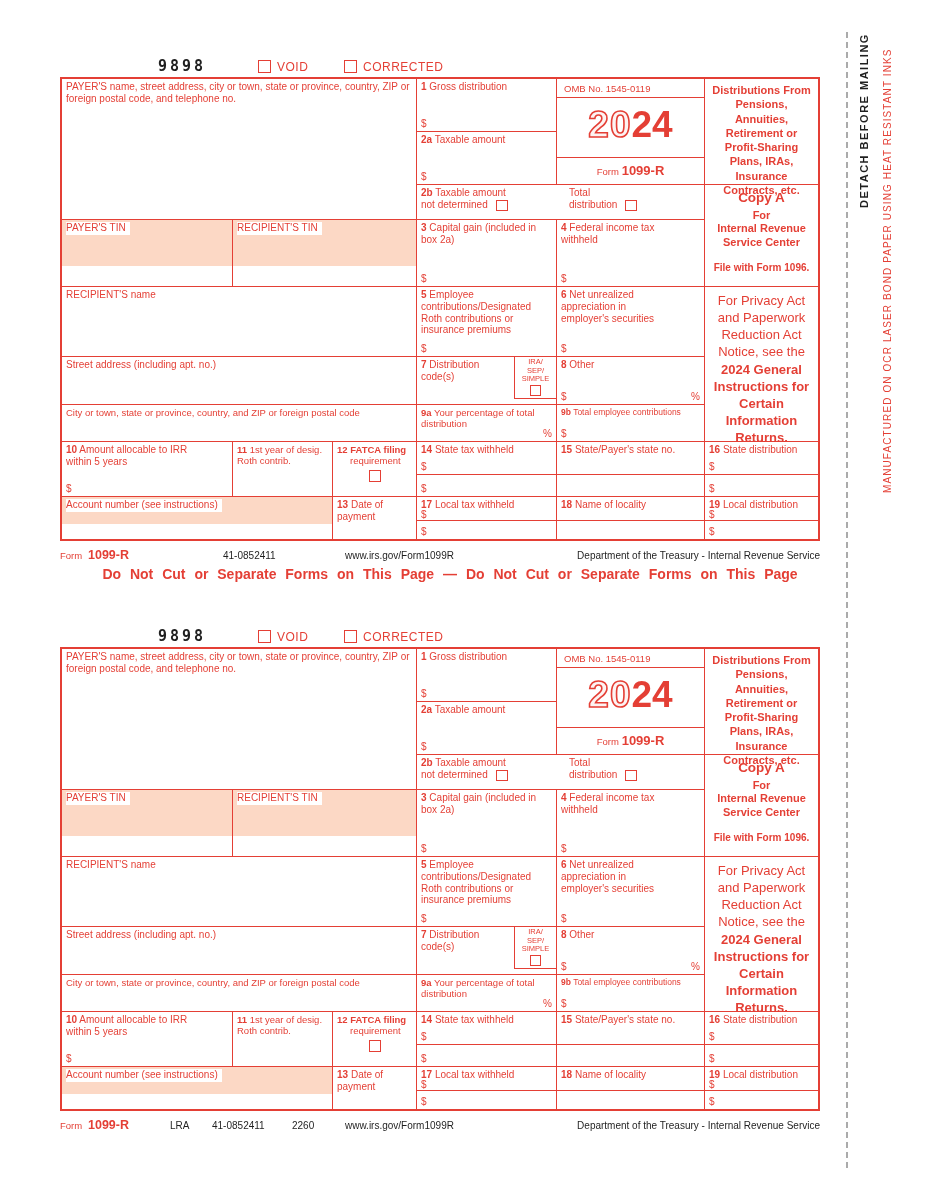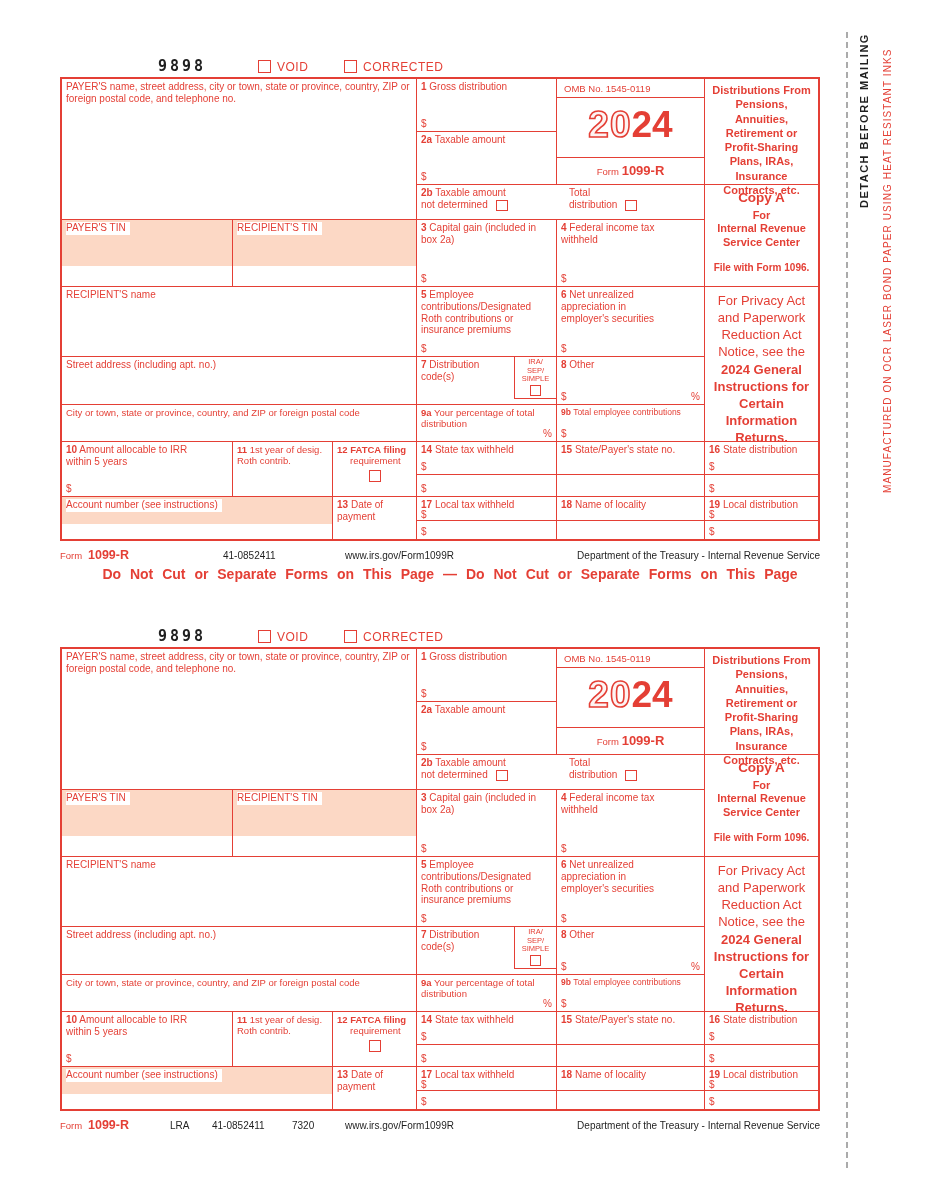--- a/index.html
+++ b/index.html
@@ -537,21 +537,21 @@
       <b>2024 General Instructions for Certain Information Returns.</b>
     </div>
 
   </div>
 </div>
   <div class="footer">
     <span class="f-word" style="left:0">Form</span>
     <span class="f-num" style="left:28px">1099-R</span>
     <span style="left:110px">LRA</span>
     <span style="left:152px">41-0852411</span>
-    <span style="left:232px">7320</span>
+    <span style="left:232px">2260</span>
     <span style="left:285px">www.irs.gov/Form1099R</span>
     <span style="right:0">Department of the Treasury - Internal Revenue Service</span>
   </div>
 </div>
 
 <div class="perf"></div>
 <div class="vert detach">DETACH BEFORE MAILING</div>
 <div class="vert manu">MANUFACTURED ON OCR LASER BOND PAPER USING HEAT RESISTANT INKS</div>
 
 </body></html>

